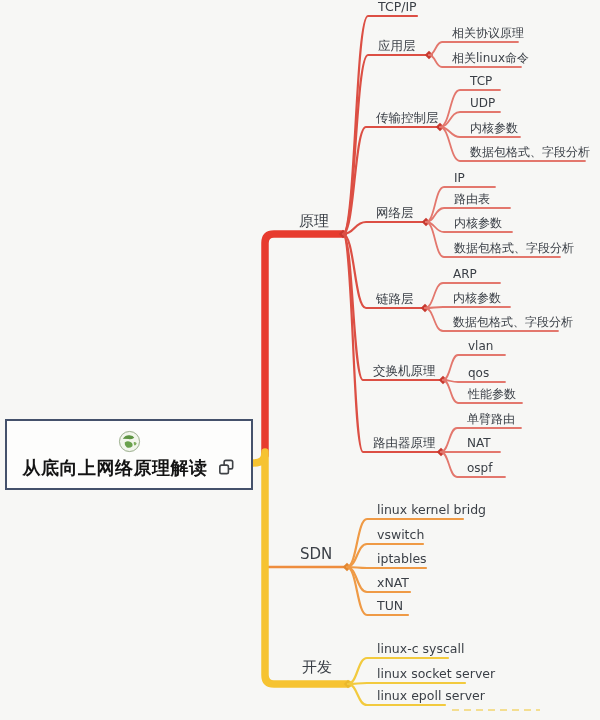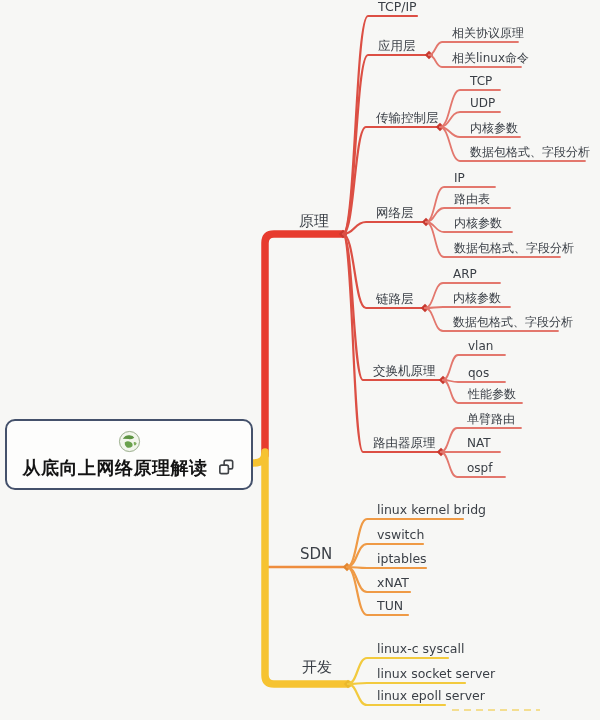--- a/index.html
+++ b/index.html
@@ -2,21 +2,21 @@
 <html><head>
 <meta charset="utf-8">
 <style>
   html,body{margin:0;padding:0;}
   body{font-family:"DejaVu Sans","Liberation Sans",sans-serif;}
   #canvas{position:relative;width:600px;height:720px;background:#f7f7f5;overflow:hidden;}
   #map-svg{position:absolute;left:0;top:0;}
   #map-svg text{font-family:"DejaVu Sans","Liberation Sans",sans-serif;}
   .root-node{
     position:absolute;left:5px;top:419px;width:248px;height:71px;
-    box-sizing:border-box;border:2.5px solid #44516b;border-radius:10px;
+    box-sizing:border-box;border:2.5px solid #44516b;border-radius:0;
     background:#fdfdfc;display:flex;flex-direction:column;align-items:center;
     justify-content:center;gap:3px;z-index:2;
   }
   .root-row{display:flex;align-items:center;gap:9px;}
   .root-title{font-size:18px;font-weight:bold;color:#141414;letter-spacing:.5px;}
   .icon{display:inline-flex;line-height:0;}
 </style>
 </head>
 <body>
 

